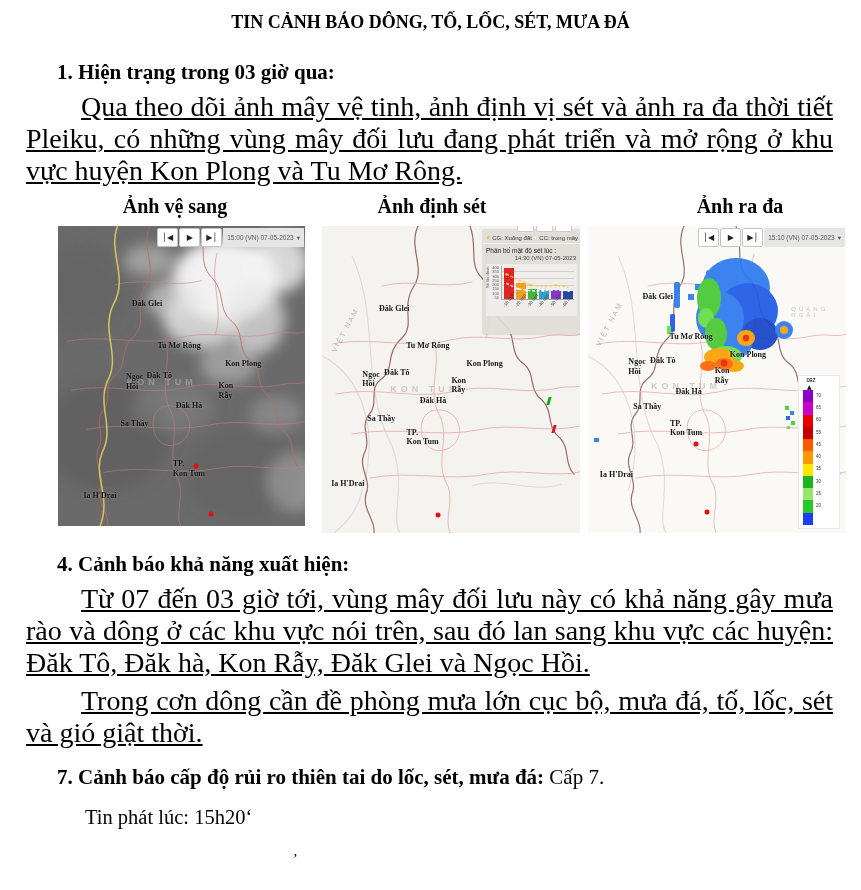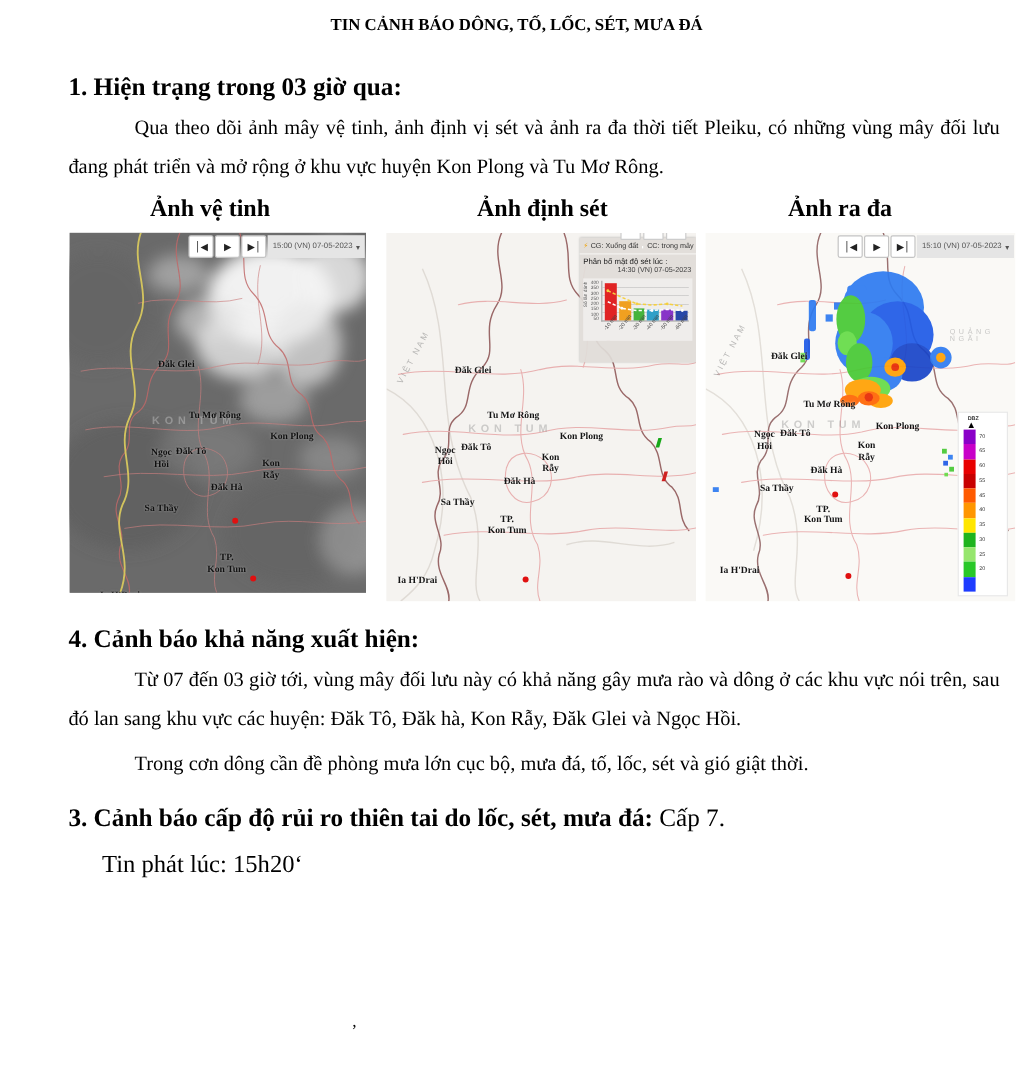--- a/index.html
+++ b/index.html
@@ -1,34 +1,34 @@
 <!DOCTYPE html>
 <html><head>
 <meta charset="utf-8">
 <style>
   html,body{margin:0;padding:0;}
   body{width:861px;height:890px;background:#fff;color:#000;
        font-family:"Liberation Serif",serif;position:relative;overflow:hidden;}
-  .title{text-align:center;font-weight:bold;font-size:14px;line-height:28px;padding-top:8px;}
+  .title{text-align:center;font-weight:bold;font-size:18px;line-height:28px;padding-top:8px;}
   .h{font-weight:bold;font-size:21px;margin:24px 28px 0 57px;}
   .h .normal{font-weight:normal;}
-  p.body{font-size:17px;line-height:32px;text-align:justify;margin:6px 28px 0 57px;text-indent:55px;}
+  p.body{font-size:28px;line-height:32px;text-align:justify;margin:6px 28px 0 26px;text-indent:55px;text-decoration:underline;}
   .caps{position:relative;height:27px;margin-top:8px;font-weight:bold;font-size:20px;}
   .caps span{position:absolute;transform:translateX(-50%);white-space:nowrap;}
   .figs{position:relative;height:316px;}
   .fig{position:absolute;overflow:hidden;}
   #fig-sat{left:58px;top:4px;width:247px;height:300px;background:#6e6e6e;}
   #fig-lgt{left:322px;top:4px;width:258px;height:307px;background:#f5f3f0;}
   #fig-rad{left:588px;top:4px;width:258px;height:307px;background:#faf9f6;}
   .fig svg{position:absolute;left:0;top:0;width:100%;height:100%;}
   .labels{position:absolute;left:0;top:0;width:100%;height:100%;pointer-events:none;z-index:2;}
   .mlabel{position:absolute;transform:translate(-50%,-50%);
           font:bold 8px "Liberation Serif",serif;color:#151515;
-          white-space:pre-line;text-align:center;line-height:1.2;
-          text-shadow:0 0 2px rgba(255,255,255,.75);margin-top:32px;}
+          white-space:pre-line;text-align:left;line-height:1.2;
+          text-shadow:0 0 2px rgba(255,255,255,.75);}
   #fig-sat .mlabel{color:#101010;text-shadow:0 0 2px rgba(230,230,230,.5);}
   .cdot{position:absolute;width:5px;height:5px;border-radius:50%;background:#e01010;
         transform:translate(-50%,-50%);}
   .lmark{position:absolute;width:3px;height:8px;transform:translate(-50%,-50%) skewX(-16deg);z-index:4;}
   .wmark{position:absolute;transform:translate(-50%,-50%);font:bold 9px "Liberation Sans",sans-serif;
          letter-spacing:4px;color:rgba(140,140,140,.4);white-space:nowrap;z-index:1;}
   #fig-sat .wmark{color:rgba(255,255,255,.28);}
   .vnm{position:absolute;transform:translate(-50%,-50%) rotate(-62deg);
        font:7px "Liberation Sans",sans-serif;letter-spacing:2px;color:rgba(130,130,130,.55);z-index:1;}
   .ngb{position:absolute;transform:translate(-50%,-50%);font:6px "Liberation Sans",sans-serif;
@@ -87,23 +87,23 @@
 <body>
 
 <div class="title">
   <div>TIN CẢNH BÁO DÔNG, TỐ, LỐC, SÉT, MƯA ĐÁ</div>
 </div>
 
 <div class="h">1. Hiện trạng trong 03 giờ qua:</div>
 <p class="body">Qua theo dõi ảnh mây vệ tinh, ảnh định vị sét và ảnh ra đa thời tiết Pleiku, có những vùng mây đối lưu đang phát triển và mở rộng ở khu vực huyện Kon Plong và Tu Mơ Rông.</p>
 
 <div class="caps">
-  <span style="left:175px">Ảnh vệ tinh</span>
-  <span style="left:452px">Ảnh định sét</span>
-  <span style="left:700px">Ảnh ra đa</span>
+  <span style="left:175px">Ảnh vệ sang</span>
+  <span style="left:432px">Ảnh định sét</span>
+  <span style="left:740px">Ảnh ra đa</span>
 </div>
 
 <div class="figs">
 
   <div class="fig" id="fig-sat">
     <svg viewBox="0 0 258 307" preserveAspectRatio="none">
       <defs>
           <filter id="blur1" x="-40%" y="-40%" width="180%" height="180%">
             <feGaussianBlur stdDeviation="7"></feGaussianBlur>
           </filter>
@@ -428,20 +428,20 @@
         </div>
     </div>
   </div>
 </div>
 
 <div class="h" style="margin-top:14px">4. Cảnh báo khả năng xuất hiện:</div>
 <p class="body">Từ 07 đến 03 giờ tới, vùng mây đối lưu này có khả năng gây mưa rào và dông ở các khu vực nói trên, sau đó lan sang khu vực các huyện: Đăk Tô, Đăk hà, Kon Rẫy, Đăk Glei và Ngọc Hồi.</p>
 <p class="body">Trong cơn dông cần đề phòng mưa lớn cục bộ, mưa đá, tố, lốc, sét và gió giật thời.</p>
 
 <div class="h" style="margin-top:16px">
-  <span>3. Cảnh báo cấp độ rủi ro thiên tai do lốc, sét, mưa đá:</span>
+  <span>7. Cảnh báo cấp độ rủi ro thiên tai do lốc, sét, mưa đá:</span>
   <span class="normal">Cấp 7.</span>
 </div>
 
 <div class="footer">
   <span class="lab">Tin phát lúc</span><span>: 15h20‘</span>
 </div>
 <span class="stray">’</span>
 
 </body></html>

